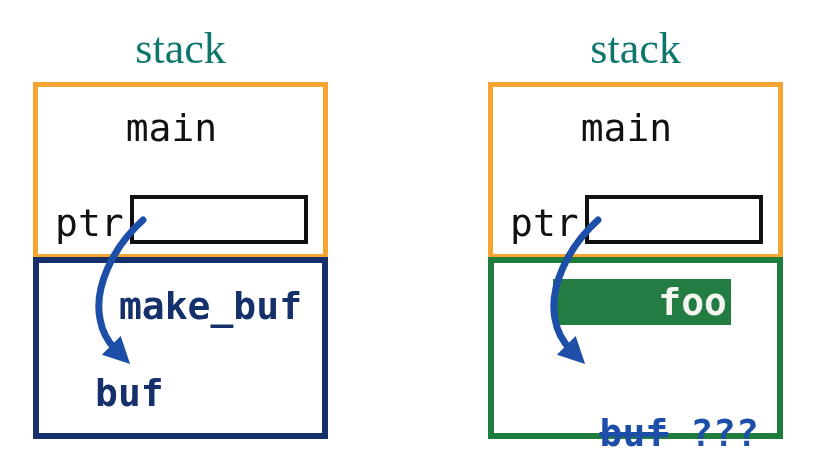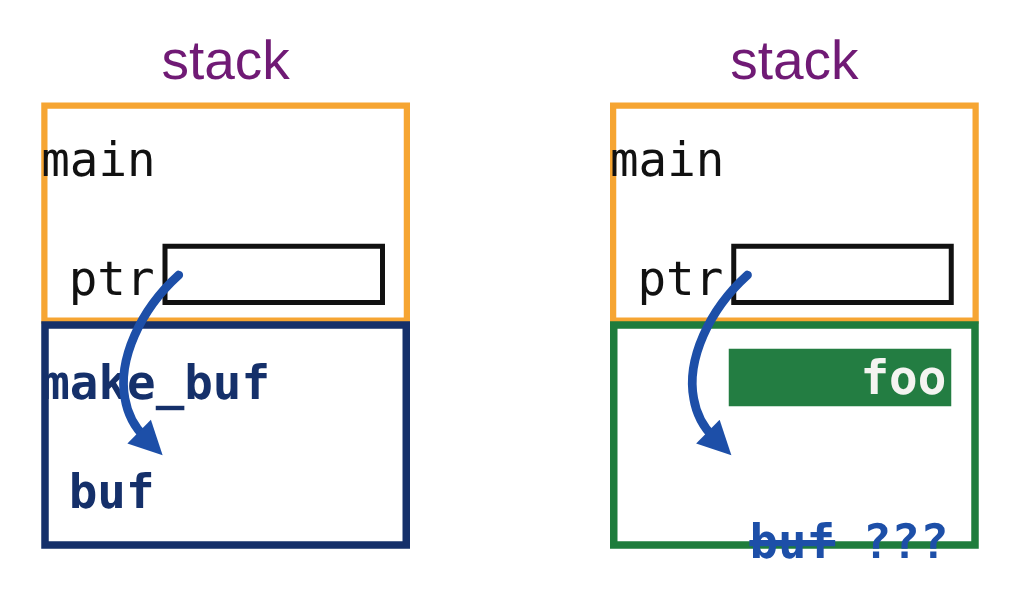--- a/index.html
+++ b/index.html
@@ -2,33 +2,33 @@
 <html><head>
 <meta charset="utf-8">
 <style>
   html,body { margin:0; padding:0; background:#ffffff; }
   .canvas {
     position:relative; width:826px; height:472px; background:#ffffff;
     font-family:"DejaVu Sans Mono", monospace; overflow:hidden;
   }
   .abs { position:absolute; box-sizing:border-box;text-align:center; }
   .title {
-    font-family:Liberation Sans, sans-serif; font-weight:500;
-    font-size:44px; line-height:46px; text-align:center; color:#701a75;
+    font-family:Liberation Serif, serif; font-weight:500;
+    font-size:44px; line-height:46px; text-align:center; color:#0f766e;
   }
   .mono  { font-size:38px; line-height:40px; color:#111111; white-space:pre; }
   .bold  { font-weight:700; }
-  .right { text-align:left; }
+  .right { text-align:center; }
 
   .frame-top    { border:5px solid var(--orange); background:transparent; }
   .frame-navy   { border:6px solid var(--navy);   background:transparent; }
   .frame-green  { border:6px solid var(--green);  background:transparent; }
   .ptr-box      { border:4px solid var(--ink); background:#ffffff; }
 
-  .navy-text    { color:var(--navy); }
+  .navy-text    { color:var(--navy);margin-left:40px; }
   .blue-text    { color:var(--blue); }
 
   .foo-box {
     background:var(--green-fill); color:var(--foo-text);
     font-weight:700; font-size:38px; line-height:46px;
     text-align:right; padding-right:4px;
   }
   .struck {
     text-decoration:line-through;
     text-decoration-thickness:5px;
@@ -65,21 +65,21 @@
   <div class="abs frame-top" style="left:488px; top:82px; width:295px; height:177px;"></div>
 
   <div class="abs mono right" style="left:488px; top:108px; width:295px; padding-right:18px;">main</div>
 
   <div class="abs mono" style="left:510px; top:203px;">ptr</div>
 
   <div class="abs ptr-box" style="left:585px; top:195px; width:178px; height:49px;"></div>
 
   <div class="abs frame-green" style="left:488px; top:257px; width:295px; height:182px;"></div>
 
-  <div class="abs foo-box" style="left:583px; top:279px; width:178px; height:46px;">
+  <div class="abs foo-box" style="left:553px; top:279px; width:178px; height:46px;">
     <span>foo</span>
   </div>
 
   <div class="abs mono bold blue-text" style="left:508px; top:373px;">
     <span class="struck">buf</span><span class="gap-left">???</span>
   </div>
 
   <svg class="arrow-layer" width="826" height="472" viewBox="0 0 826 472">
     <defs>
       <marker id="ah" viewBox="0 0 10 10" refX="2.5" refY="5" markerWidth="4.2" markerHeight="3.8" orient="auto">

